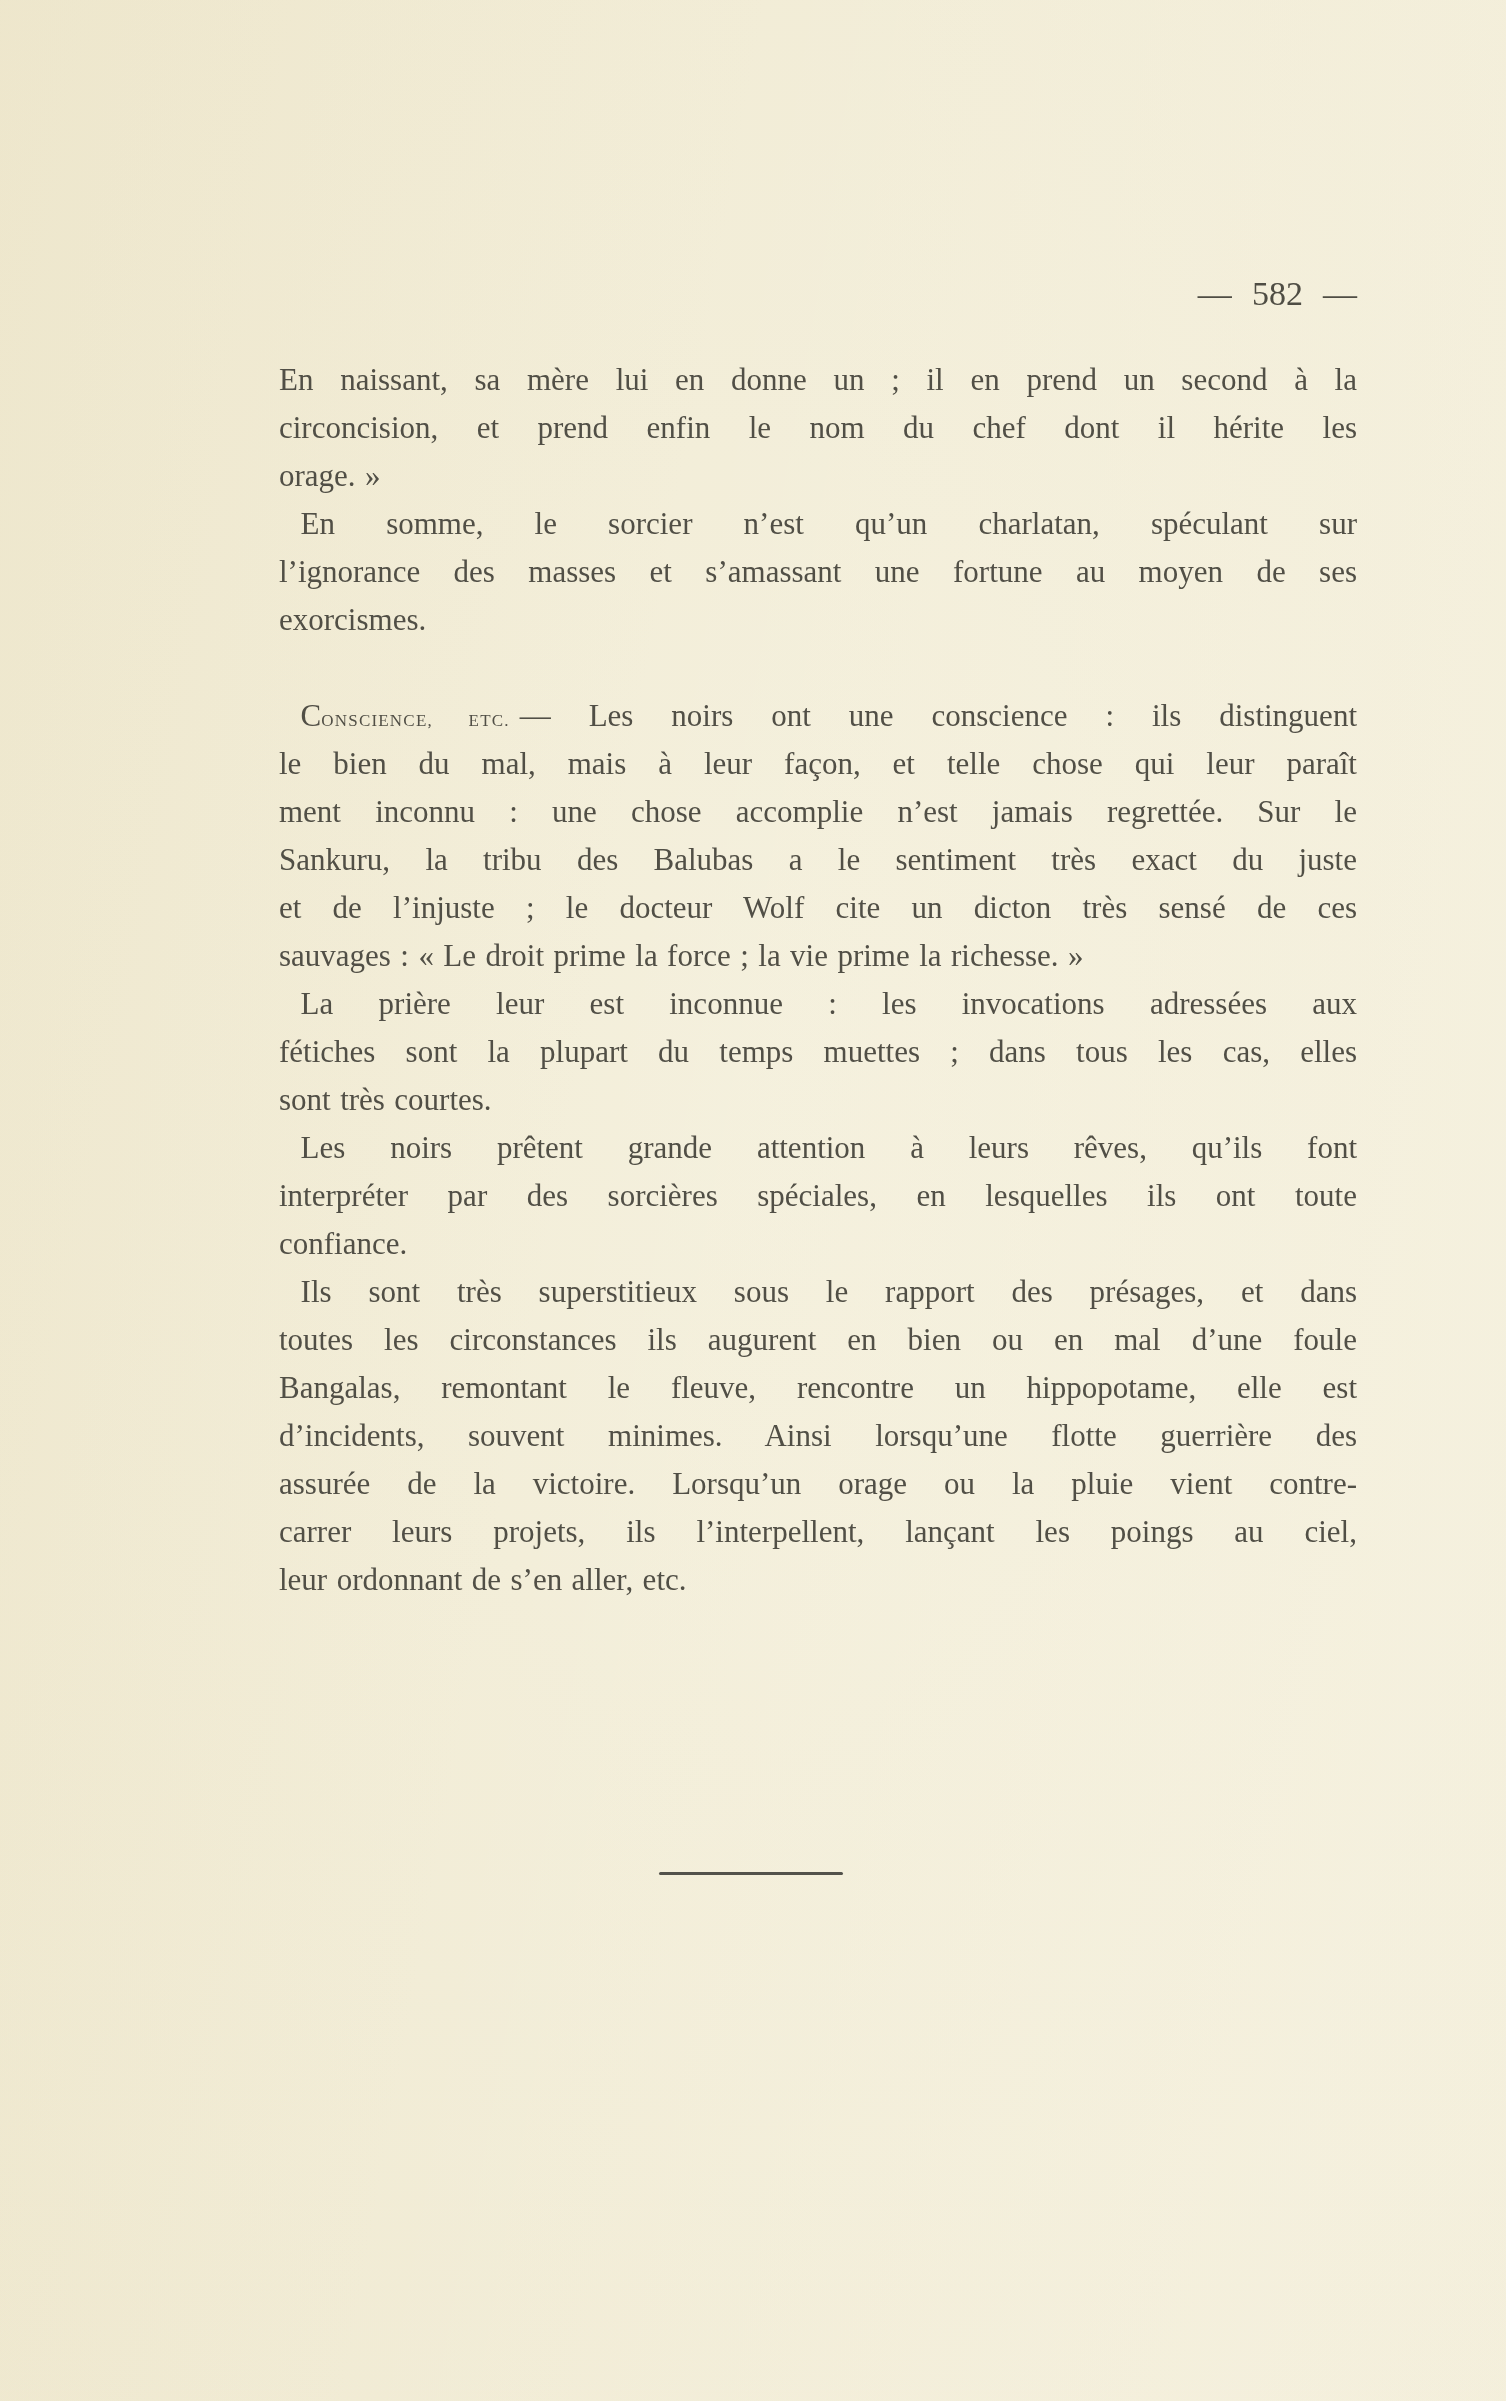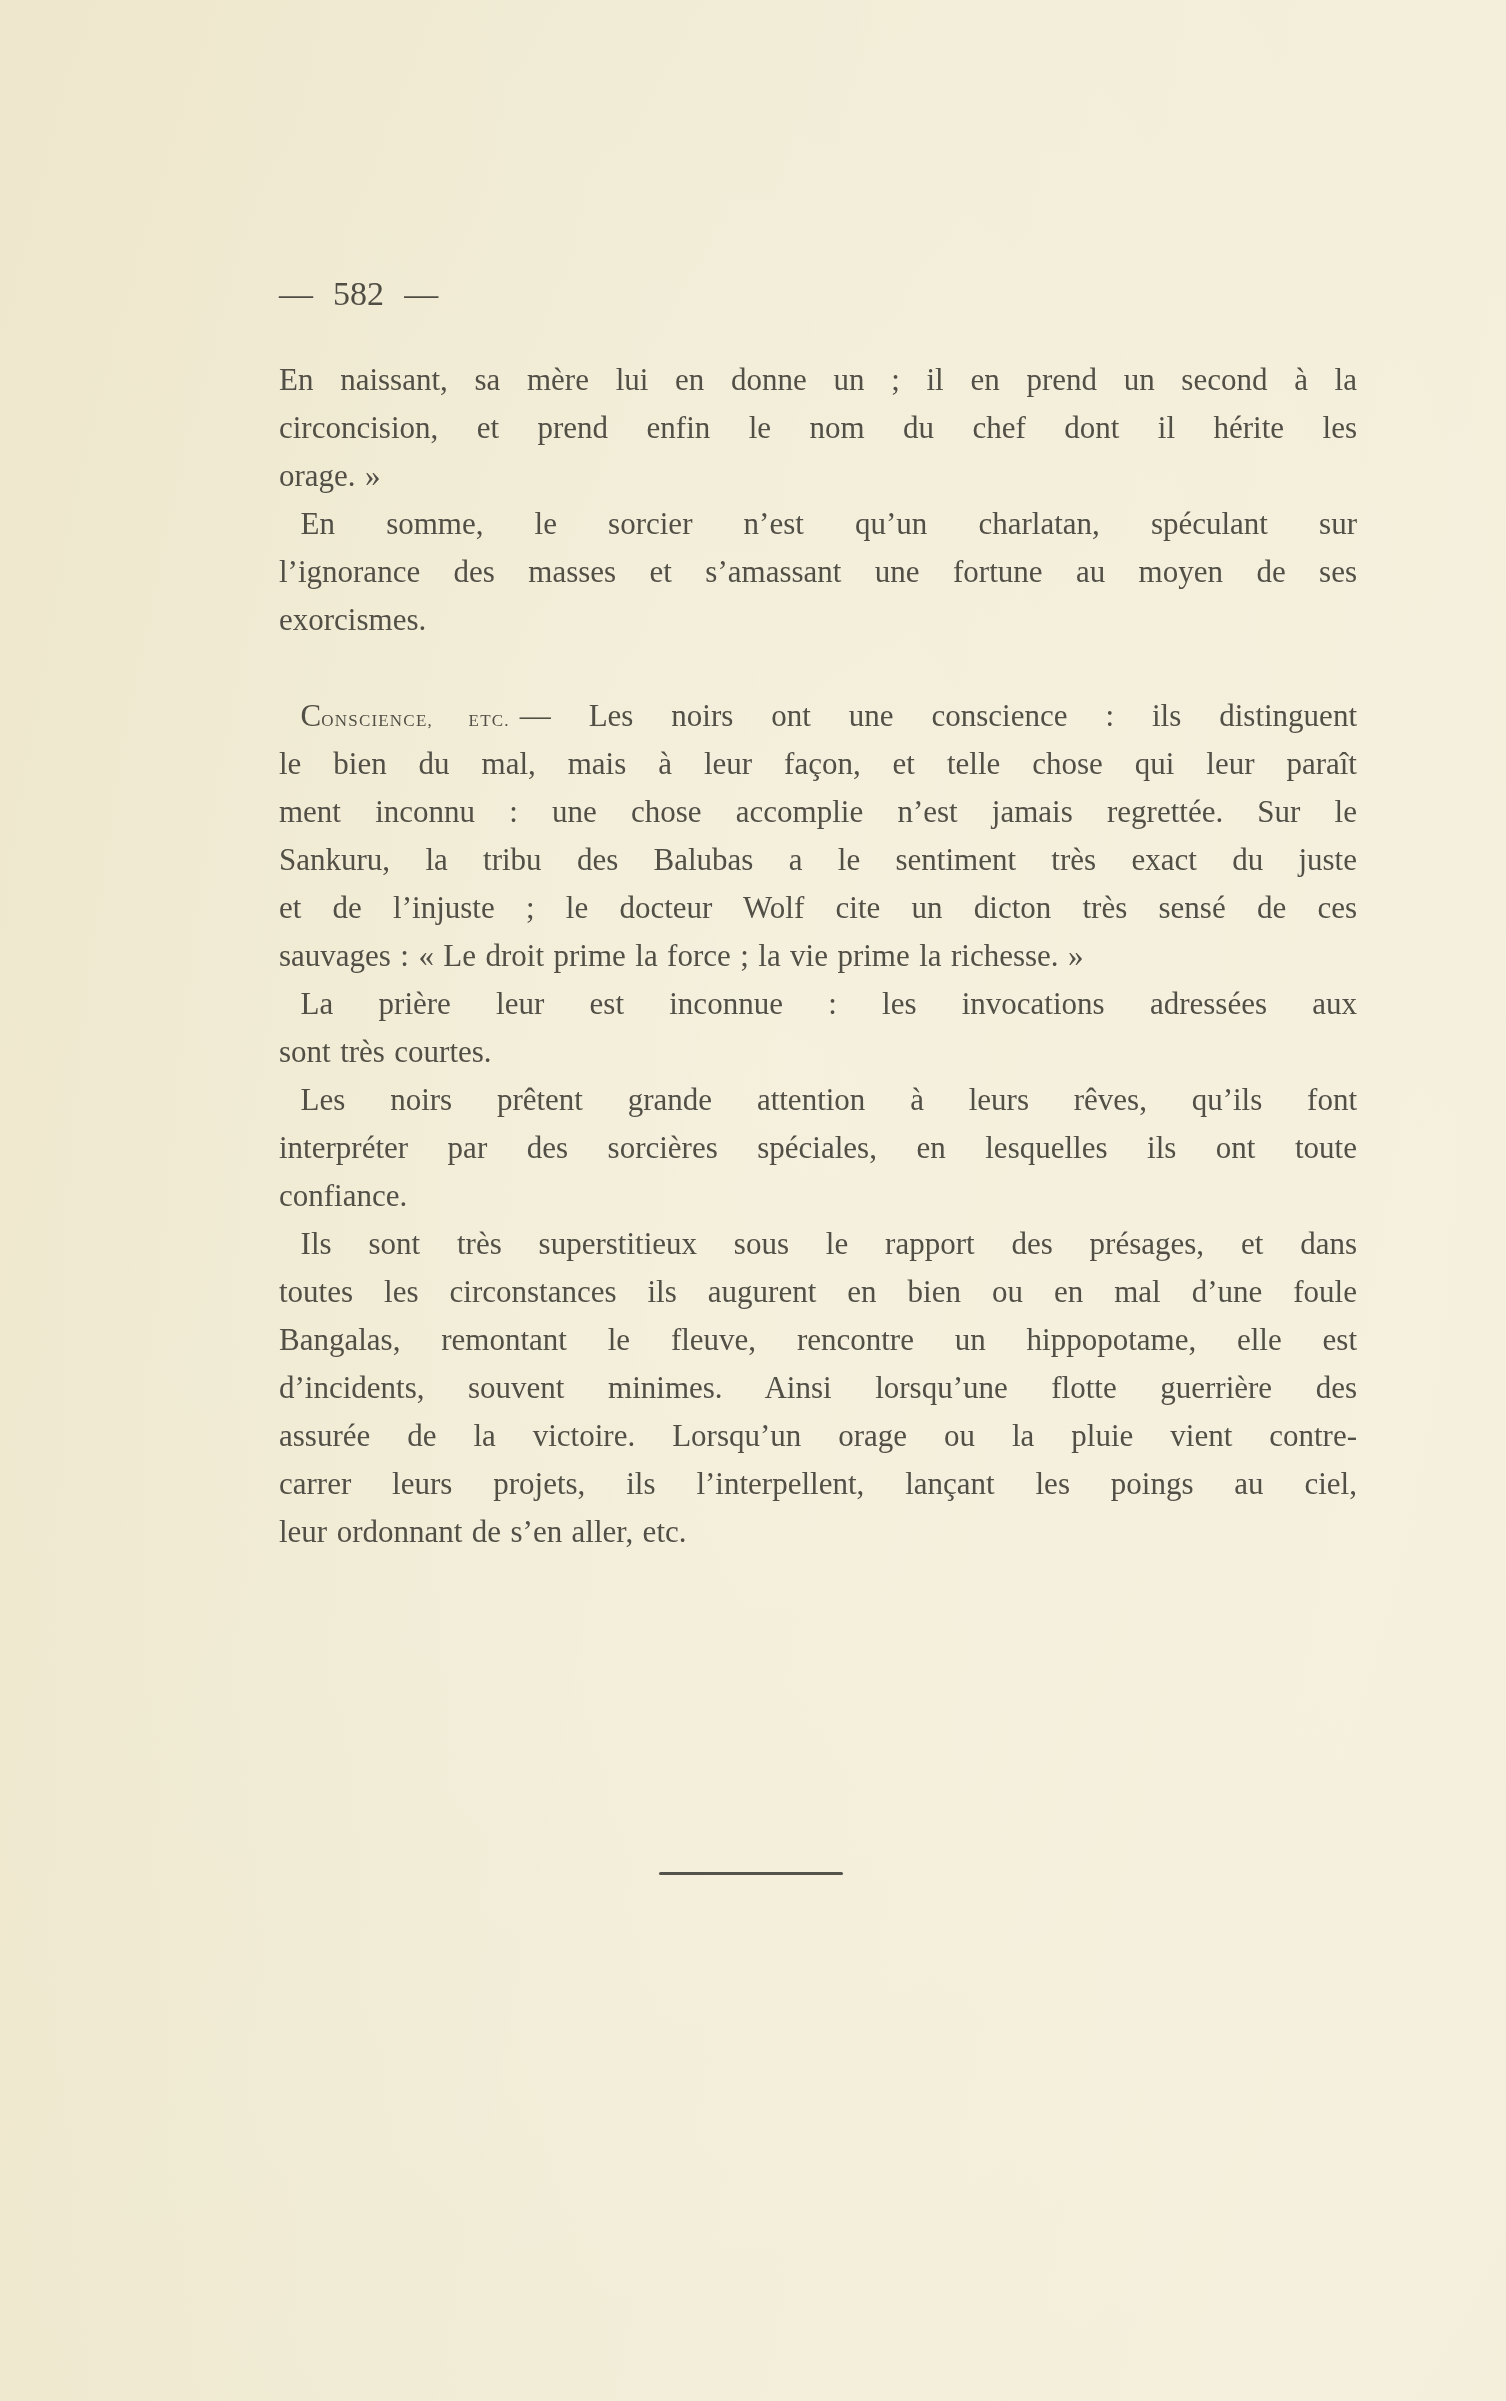--- a/index.html
+++ b/index.html
@@ -13,21 +13,21 @@
       radial-gradient(ellipse at 50% 45%, rgba(255,255,248,0.10) 0%, rgba(221,209,168,0.12) 100%);
     font-family: "Liberation Serif", "DejaVu Serif", serif;
     color: #514f46;
     overflow: hidden;
   }
   .page-number {
     position: absolute;
     top: 274px;
     left: 279px;
     width: 1078px;
-    text-align: left;
+    text-align: right;
     font-size: 34px;
     line-height: 40px;
     word-spacing: 11.6px;
     color: #4f4d44;
   }
   .text-block {
     position: absolute;
     left: 279px;
     top: 356px;
     width: 1078px;
@@ -84,20 +84,21 @@
       </div>
       <div class="line">le bien du mal, mais à leur façon, et telle chose qui leur paraît</div>
       <div class="line">ment inconnu : une chose accomplie n’est jamais regrettée. Sur le</div>
       <div class="line">Sankuru, la tribu des Balubas a le sentiment très exact du juste</div>
       <div class="line">et de l’injuste ; le docteur Wolf cite un dicton très sensé de ces</div>
       <div class="line last">sauvages : « Le droit prime la force ; la vie prime la richesse. »</div>
     </div>
 
     <div class="paragraph">
       <div class="line indent">La prière leur est inconnue : les invocations adressées aux</div>
+      <div class="line">fétiches sont la plupart du temps muettes ; dans tous les cas, elles</div>
       <div class="line last">sont très courtes.</div>
     </div>
 
     <div class="paragraph">
       <div class="line indent">Les noirs prêtent grande attention à leurs rêves, qu’ils font</div>
       <div class="line">interpréter par des sorcières spéciales, en lesquelles ils ont toute</div>
       <div class="line last">confiance.</div>
     </div>
 
     <div class="paragraph">

